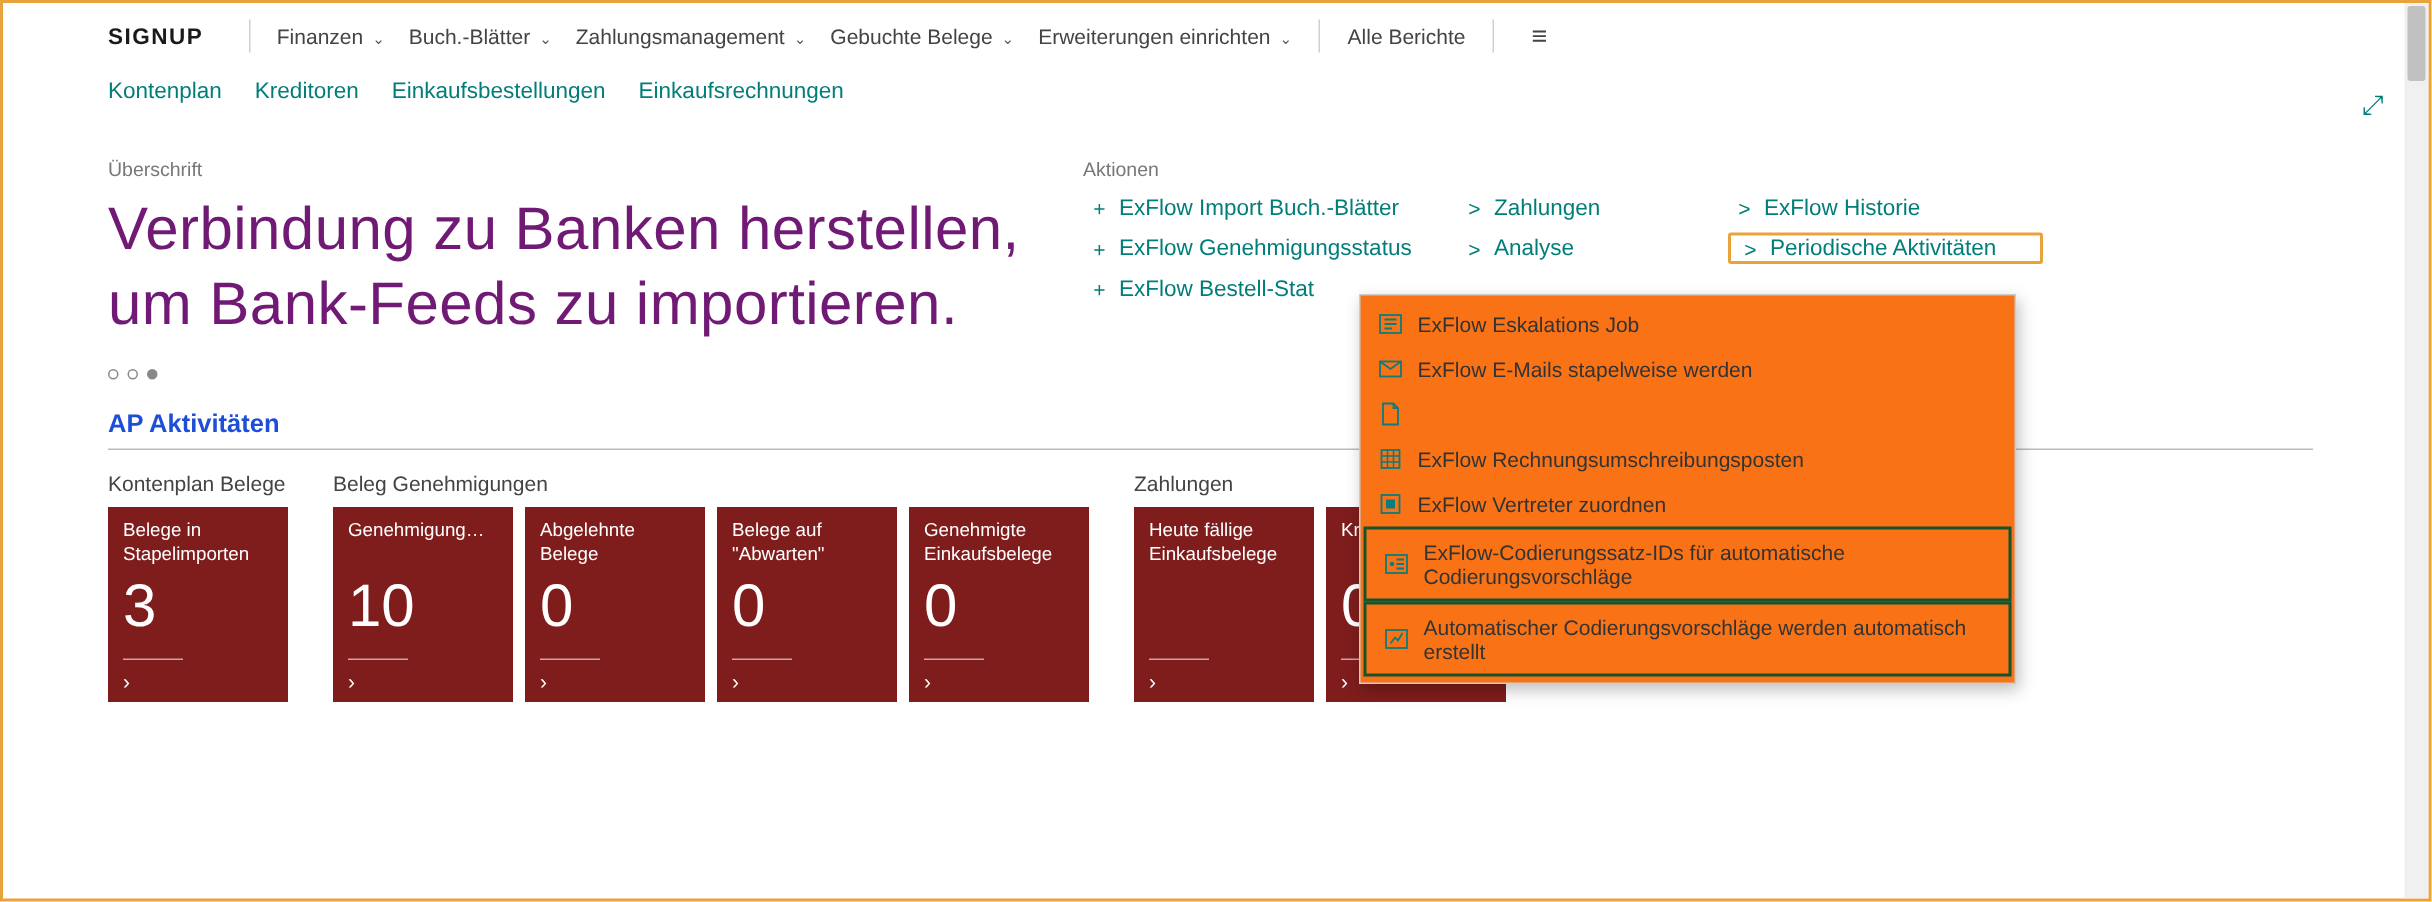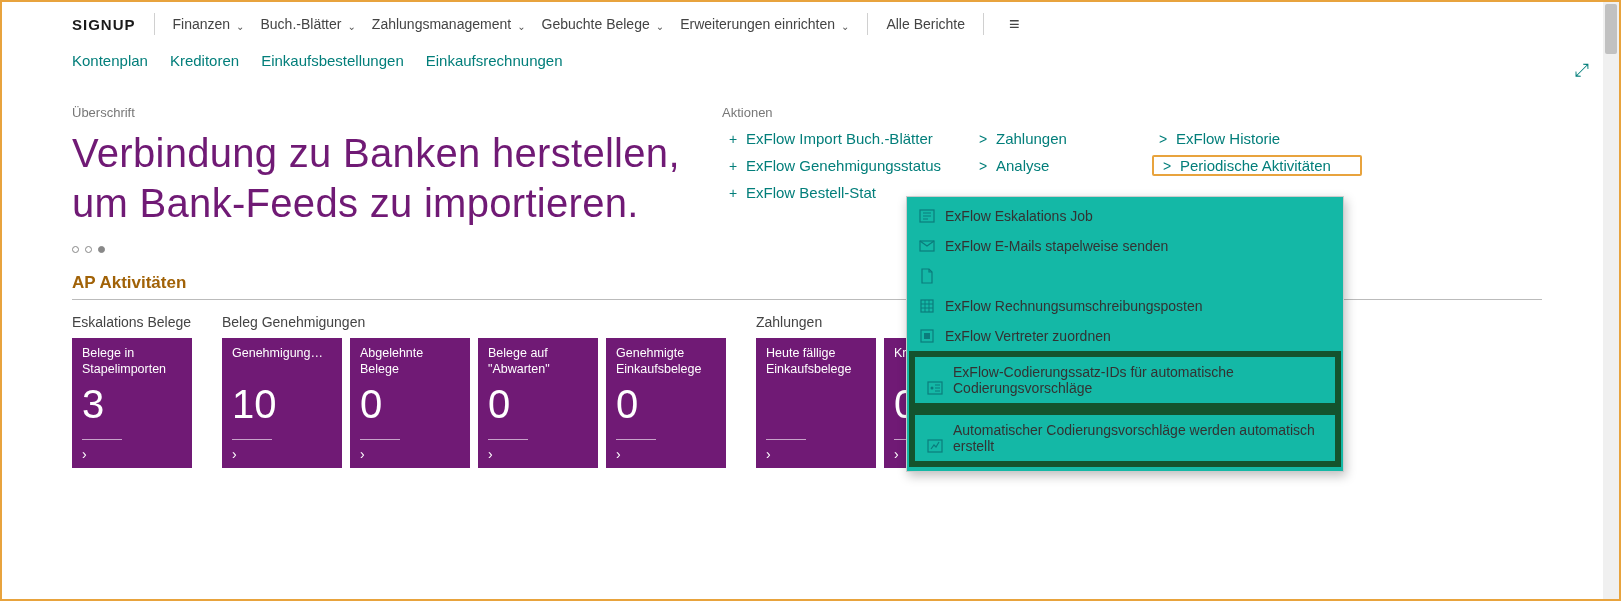--- a/index.html
+++ b/index.html
@@ -1,52 +1,52 @@
 <!DOCTYPE html>
 <html><head>
 <meta charset="utf-8">
 <style>
   *{box-sizing:border-box;margin:0;padding:0;font-family:"Segoe UI",Arial,sans-serif;}
   body{background:#fff;border:2px solid #e8a33d;width:1621px;height:601px;position:relative;overflow:hidden;}
   .scroll{position:absolute;right:0;top:0;bottom:0;width:16px;background:#f0f0f0;}
   .thumb{position:absolute;right:2px;top:2px;width:12px;height:50px;background:#c1c1c1;border-radius:2px;}
   .content{padding:0 0 0 0;}
   .topbar{display:flex;align-items:center;height:44px;padding:0 0 0 70px;border-bottom:0;}
-  .brand{font-weight:700;letter-spacing:1px;font-size:15px;color:#1a1a1a;margin-right:8px;}
+  .brand{font-weight:700;letter-spacing:1px;font-size:15px;color:#1a1a1a;margin-right:20px;}
   .vsep{width:1px;height:22px;background:#d0d0d0;margin:0 10px;}
   .menu{display:flex;align-items:flex-end;gap:6px;font-size:14px;color:#444;padding:4px 8px;cursor:pointer;}
   .menu .chev{font-size:10px;color:#555;}
   .ham{margin-left:15px;font-size:18px;color:#444;cursor:pointer;}
   .subnav{display:flex;gap:22px;padding:6px 0 6px 70px;font-size:15px;}
   .subnav a{color:#027e7a;cursor:pointer;}
   .expand{position:absolute;right:30px;top:58px;color:#027e7a;font-size:18px;cursor:pointer;}
   .main{display:flex;padding:30px 16px 0 70px;}
   .left{flex:0 0 650px;}
   .label{font-size:13px;color:#777;margin-bottom:8px;}
   .headline{font-size:40px;font-weight:300;color:#701a75;line-height:1.25;letter-spacing:.3px;}
   .dots{margin-top:18px;display:flex;gap:6px;}
   .dot{width:7px;height:7px;border:1px solid #888;border-radius:50%;}
   .dot.fill{background:#888;}
   .right{flex:1;padding-left:0;}
   .actions{display:grid;grid-template-columns:240px 170px 210px;column-gap:10px;row-gap:6px;}
   .act{display:flex;align-items:center;gap:6px;font-size:15px;color:#027e7a;cursor:pointer;white-space:nowrap;padding:2px 4px;}
   .act .pre{color:#027e7a;font-size:14px;display:inline-block;width:14px;text-align:center;}
   .act.highlight{border:2px solid #e8a33d;border-radius:2px;padding:0 6px;}
-  .popup{position:absolute;left:904px;top:194px;width:438px;background:#14b8a6;border:1px solid #ccc;box-shadow:2px 4px 10px rgba(0,0,0,.25);padding:4px 0;}
+  .popup{position:absolute;left:904px;top:194px;width:438px;background:#f97316;border:1px solid #ccc;box-shadow:2px 4px 10px rgba(0,0,0,.25);padding:4px 0;}
   .pitem{display:flex;align-items:center;gap:10px;padding:7px 12px;font-size:14px;color:#333;cursor:pointer;}
   .pitem .ic{width:16px;height:16px;flex:0 0 16px;}
-  .pitem.hi{border:6px solid #14532d;margin:0 2px;align-items:flex-end;}
+  .pitem.hi{border:2px solid #14532d;margin:0 2px;}
   .section{padding:20px 0 0 70px;}
-  .sectitle{font-size:17px;font-weight:600;color:#a16207;margin-bottom:4px;}
+  .sectitle{font-size:17px;font-weight:600;color:#1d4ed8;margin-bottom:4px;}
   .hr{height:1px;background:#bbb;margin:6px 0 14px 0;width:1470px;}
   .groups{display:flex;gap:30px;}
   .group{}
   .gtitle{font-size:14px;color:#444;margin-bottom:8px;}
   .tiles{display:flex;gap:8px;}
-  .tile{width:120px;height:130px;background:#701a75;color:#fff;padding:8px 10px;position:relative;cursor:pointer;}
+  .tile{width:120px;height:130px;background:#7f1d1d;color:#fff;padding:8px 10px;position:relative;cursor:pointer;}
   .tile .tl{font-size:12.5px;line-height:1.25;height:34px;overflow:hidden;}
   .tile .tv{font-size:40px;font-weight:300;margin-top:2px;}
   .tile .bar{position:absolute;left:10px;bottom:28px;width:40px;height:1px;background:rgba(255,255,255,.6);}
   .tile .go{position:absolute;left:10px;bottom:6px;font-size:14px;}
   svg{display:block;}
 </style>
 </head>
 <body>
 
 <div class="content">
@@ -134,21 +134,21 @@
           </span>
       </div>
     </div>
   </div>
 
   <div class="section">
     <div class="sectitle">AP Aktivitäten</div>
     <div class="hr"></div>
     <div class="groups" id="groups">
         <div class="group">
-          <div class="gtitle">Eskalations Belege</div>
+          <div class="gtitle">Kontenplan Belege</div>
           <div class="tiles">
             <div class="tile">
               <div class="tl">Belege in Stapelimporten</div>
               <div class="tv">3</div>
               <div class="bar"></div>
               <div class="go">›</div>
             </div>
           </div>
         </div>
         <div class="group">
@@ -206,21 +206,21 @@
         <rect x="1" y="2" width="14" height="12" fill="none" stroke="#0b7c7c" stroke-width="1.2"></rect>
         <path d="M4 5h8M4 8h8M4 11h5" stroke="#0b7c7c" stroke-width="1.2"></path>
       </svg>
       <span>ExFlow Eskalations Job</span>
     </div>
     <div class="pitem">
       <svg class="ic" viewBox="0 0 16 16">
         <rect x="1" y="3" width="14" height="10" fill="none" stroke="#0b7c7c" stroke-width="1.2"></rect>
         <path d="M1 3l7 5 7-5" fill="none" stroke="#0b7c7c" stroke-width="1.2"></path>
       </svg>
-      <span>ExFlow E-Mails stapelweise senden</span>
+      <span>ExFlow E-Mails stapelweise werden</span>
     </div>
     <div class="pitem">
       <svg class="ic" viewBox="0 0 16 16">
         <path d="M3 1h7l3 3v11H3z" fill="none" stroke="#0b7c7c" stroke-width="1.2"></path>
         <path d="M10 1v3h3" fill="none" stroke="#0b7c7c" stroke-width="1.2"></path>
       </svg>
     </div>
     <div class="pitem">
       <svg class="ic" viewBox="0 0 16 16">
         <rect x="2" y="2" width="12" height="12" fill="none" stroke="#0b7c7c" stroke-width="1.2"></rect>

